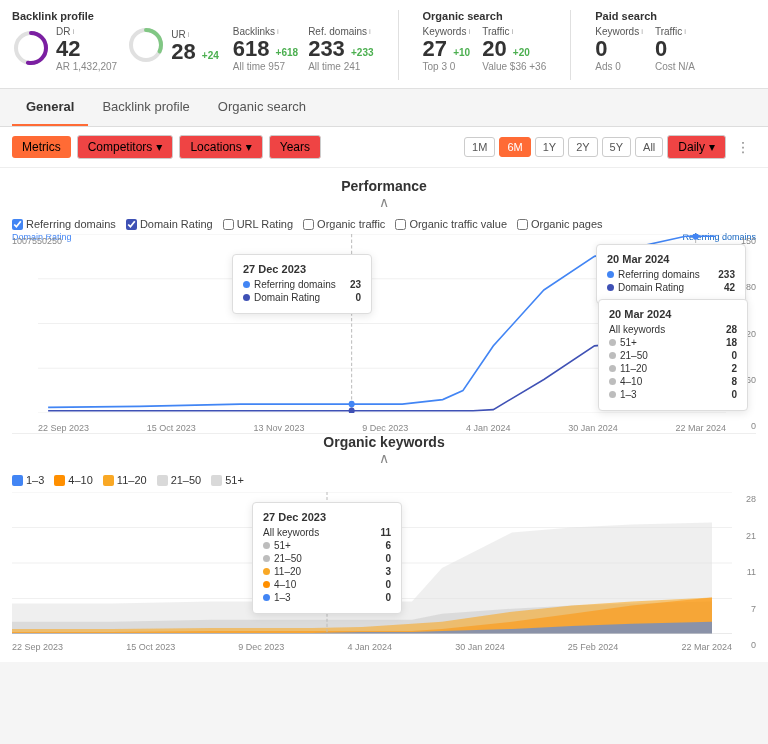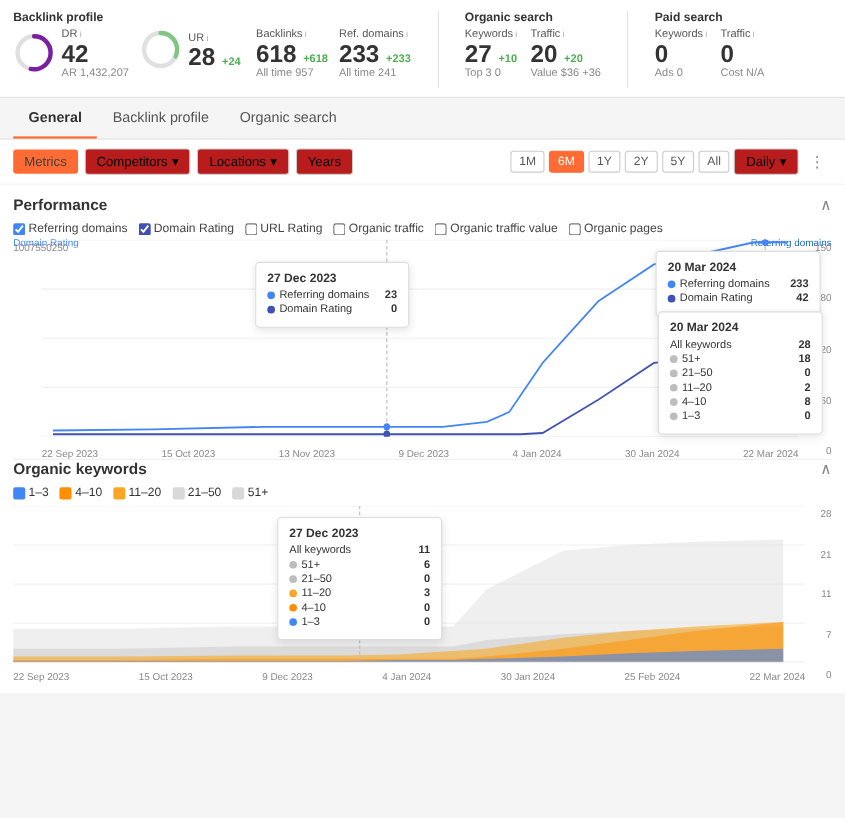--- a/index.html
+++ b/index.html
@@ -74,30 +74,30 @@
     }
     
     .controls-left {
       display: flex;
       gap: 6px;
       align-items: center;
     }
     
     .btn-metrics {
       background: #ff6b35;
-      color: #404040;
+      color: #000000;
       border: none;
       padding: 4px 10px;
       border-radius: 3px;
       font-size: 12px;
       cursor: pointer;
     }
     
     .btn-dropdown {
-      background: #b91c1c;
+      background: #ef4444;
       border: 1px solid #ccc;
       padding: 4px 10px;
       border-radius: 3px;
       font-size: 12px;
       cursor: pointer;
       display: flex;
       align-items: flex-end;
       gap: 4px;
     }
     
@@ -135,20 +135,21 @@
     .main-content {
       background: white;
       padding: 10px 12px;
     }
     
     .section-header {
       display: flex;
       justify-content: space-between;
       align-items: center;
       margin-bottom: 8px;
+      flex-direction: column;
     }
     
     .section-title {
       font-size: 14px;
       font-weight: 600;
       color: #333;
     }
     
     .checkboxes-row {
       display: flex;

